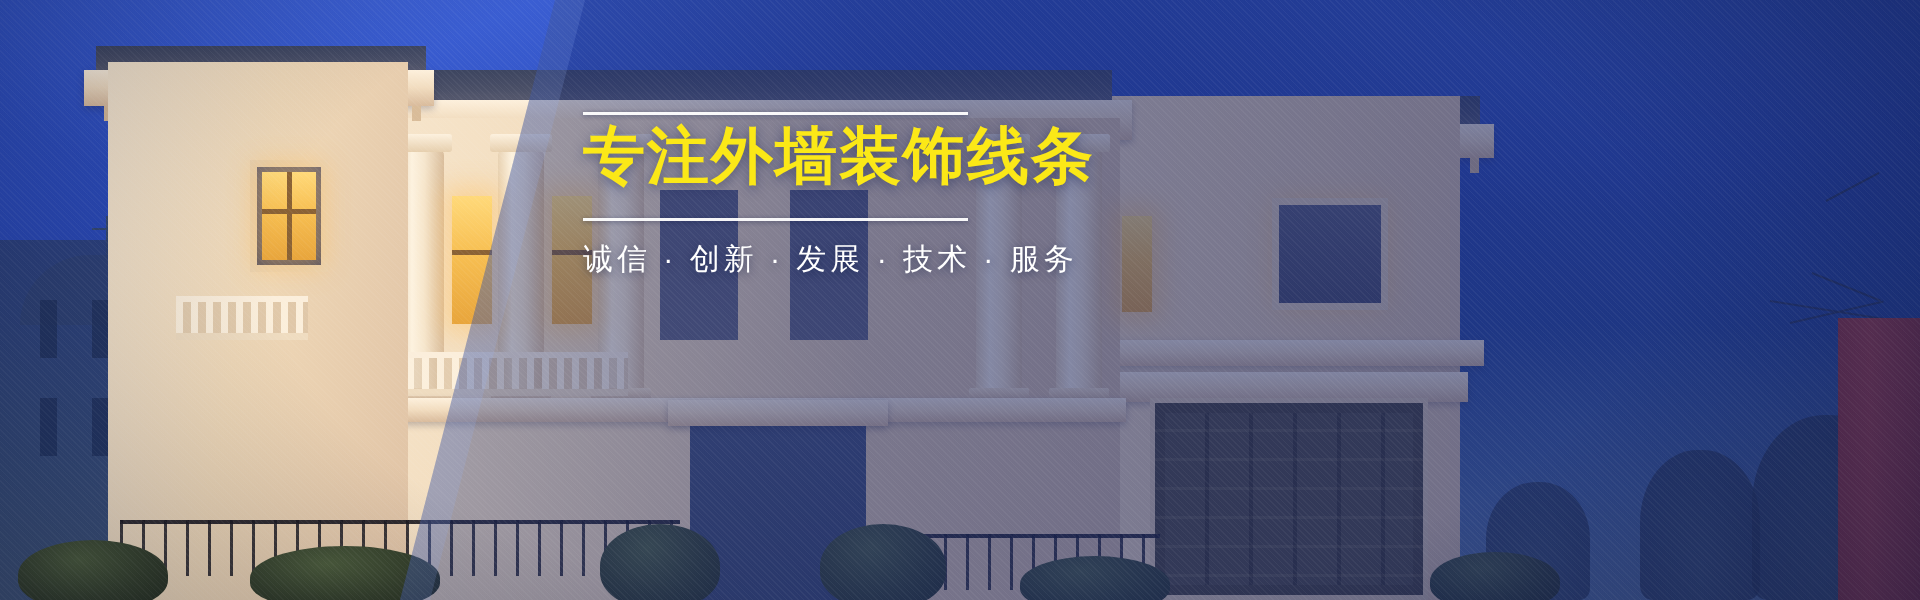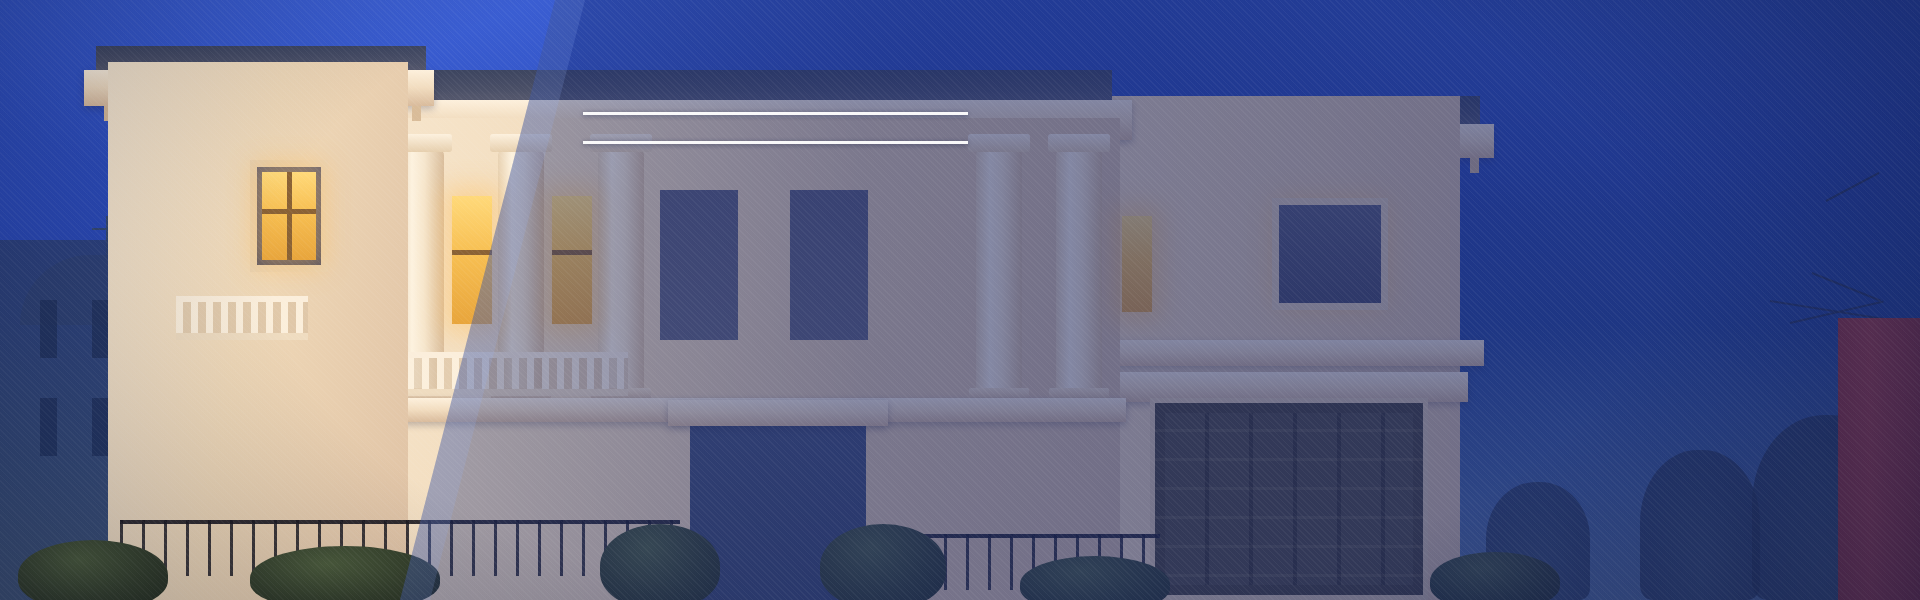--- a/index.html
+++ b/index.html
@@ -329,16 +329,18 @@
   <div class="shrub" style="left:1430px; top:552px; width:130px; height:58px;"></div>
 
   <div class="panel"></div>
   <div class="panel-edge"></div>
 
   <div class="hatch"></div>
   <div class="vignette"></div>
 
   <div class="textblock">
     <div class="rule-top"></div>
+    <div class="headline" style="margin-top:4px;">专注外墙装饰线条</div>
     <div class="rule-bot"></div>
+    <div class="tagline">诚信 · 创新 · 发展 · 技术 · 服务</div>
   </div>
 
 </div>
 
 </body></html>

